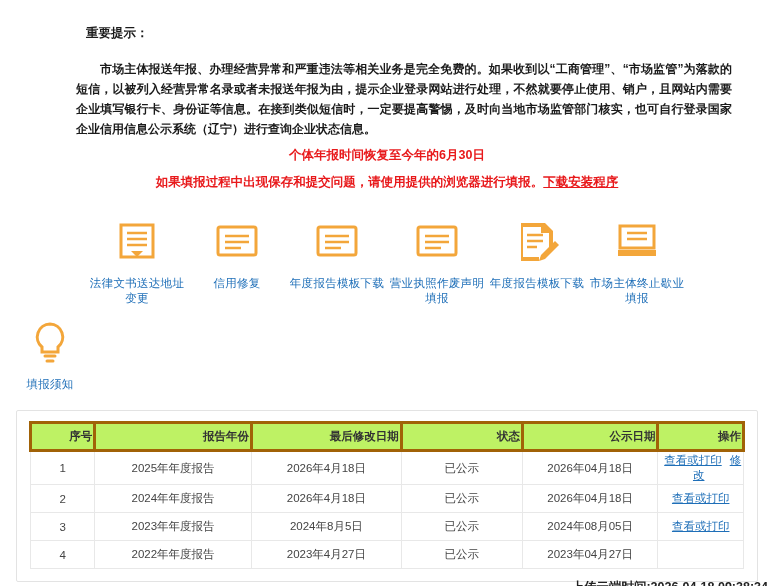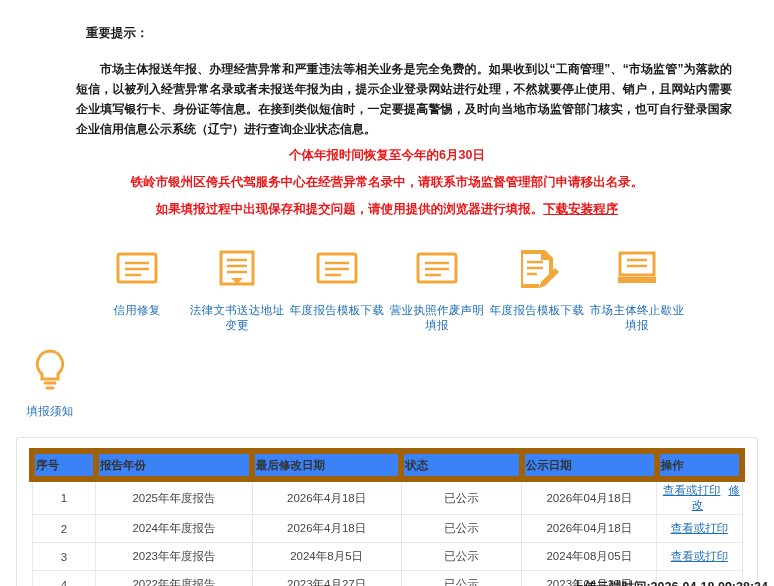--- a/index.html
+++ b/index.html
@@ -113,26 +113,26 @@
     font-weight: bold;
   }
 
   table.grid {
     width: calc(100% - 24px);
     margin: 10px 12px 0 12px;
     border-collapse: collapse;
     font-size: 11.5px;
   }
   table.grid th {
-    background: #3b82f6;
-    border: 6px solid #a16207;
+    background: #bef264;
+    border: 3px solid #a16207;
     height: 28px;
     font-weight: bold;
     color: #333;
-    text-align: left;
+    text-align: right;
   }
   table.grid td {
     border: 1px solid #e8e8e8;
     height: 28px;
     text-align: center;
     color: #444;
     background: #fff;
   }
   table.grid td.act a {
     color: #1f6fb8;
@@ -160,48 +160,47 @@
 </style>
 </head>
 <body>
 
 <div class="page">
 
   <div class="notice">
     <div class="notice-title">重要提示：</div>
     <div class="notice-body">市场主体报送年报、办理经营异常和严重违法等相关业务是完全免费的。如果收到以“工商管理”、“市场监管”为落款的短信，以被列入经营异常名录或者未报送年报为由，提示企业登录网站进行处理，不然就要停止使用、销户，且网站内需要企业填写银行卡、身份证等信息。在接到类似短信时，一定要提高警惕，及时向当地市场监管部门核实，也可自行登录国家企业信用信息公示系统（辽宁）进行查询企业状态信息。</div>
     <div class="notice-red">个体年报时间恢复至今年的6月30日</div>
-    <div class="notice-red">铁岭市银州区侉兵代驾服务中心在经营异常名录中，请联系市场监督管理部门申请移出名录。</div>
     <div class="notice-red">
       <span>如果填报过程中出现保存和提交问题，请使用提供的浏览器进行填报。</span><span class="link">下载安装程序</span>
     </div>
   </div>
 
   <div class="icon-row">
 
-
-    <div class="icon-cell">
-      <div class="icon-art">
-        <svg width="48" height="48" viewBox="0 0 48 48">
-          <rect x="5" y="10" width="38" height="28" rx="2" fill="none" stroke="#f3a63a" stroke-width="3"></rect>
-          <path d="M12 19 h24 M12 25 h24 M12 31 h16" stroke="#f3a63a" stroke-width="2.6" fill="none"></path>
-        </svg>
-      </div>
-      <div class="icon-label">信用修复</div>
-    </div>
 
     <div class="icon-cell">
       <div class="icon-art">
         <svg width="48" height="48" viewBox="0 0 48 48">
           <path d="M8 8 h32 v32 h-32 Z" fill="none" stroke="#f3a63a" stroke-width="3"></path>
           <path d="M14 16 h20 M14 22 h20 M14 28 h20" stroke="#f3a63a" stroke-width="2.4" fill="none"></path>
           <path d="M18 34 h12 l-6 6 Z" fill="#f3a63a"></path>
         </svg>
       </div>
       <div class="icon-label">法律文书送达地址变更</div>
+    </div>
+
+    <div class="icon-cell">
+      <div class="icon-art">
+        <svg width="48" height="48" viewBox="0 0 48 48">
+          <rect x="5" y="10" width="38" height="28" rx="2" fill="none" stroke="#f3a63a" stroke-width="3"></rect>
+          <path d="M12 19 h24 M12 25 h24 M12 31 h16" stroke="#f3a63a" stroke-width="2.6" fill="none"></path>
+        </svg>
+      </div>
+      <div class="icon-label">信用修复</div>
     </div>
 
     <div class="icon-cell">
       <div class="icon-art">
         <svg width="48" height="48" viewBox="0 0 48 48">
           <rect x="5" y="10" width="38" height="28" rx="2" fill="none" stroke="#f3a63a" stroke-width="3"></rect>
           <path d="M12 19 h24 M12 25 h24 M12 31 h16" stroke="#f3a63a" stroke-width="2.6" fill="none"></path>
         </svg>
       </div>
       <div class="icon-label">年度报告模板下载</div>

